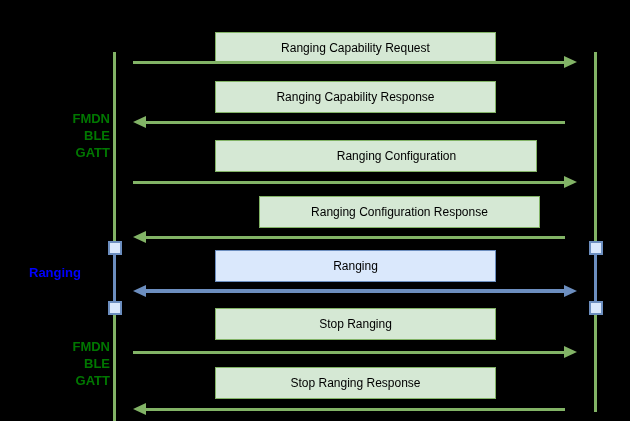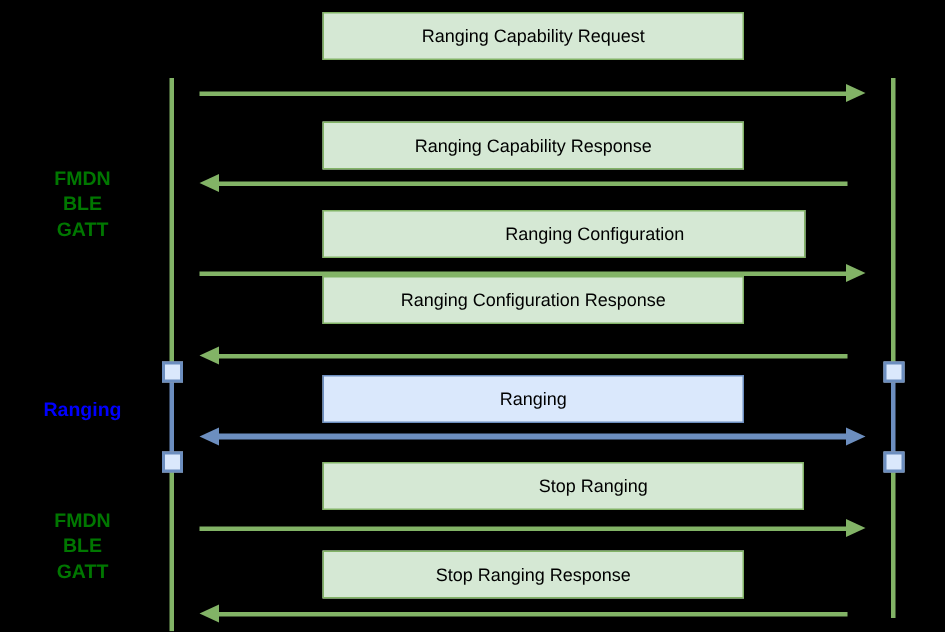--- a/index.html
+++ b/index.html
@@ -18,21 +18,21 @@
   
   .side-label {
     position: absolute;
     left: 0;
     width: 110px;
     text-align: center;
     font-size: 13px;
     font-weight: bold;
     line-height: 17px;
   }
-  .side-label.green { color: var(--label-green, #007700); }
+  .side-label.green { color: var(--label-green, #007700); text-align: right; }
   .side-label.blue  { color: var(--label-blue, #0000ff); }
   
   .lifeline-seg {
     position: absolute;
     width: 3px;
   }
   .lifeline-seg.green { background: var(--green-stroke, #82b366); }
   .lifeline-seg.blue  { background: var(--blue-stroke, #6c8ebf); }
   .activation-marker {
     position: absolute;
@@ -107,57 +107,57 @@
       <div class="side-label blue" style="top: 264px;">
         <div>Ranging</div>
       </div>
       <div class="side-label green" style="top: 338px;">
         <div>FMDN</div>
         <div>BLE</div>
         <div>GATT</div>
       </div>
     </div>
   <div>
-      <div class="msg-box green" style="top: 8px;">
+      <div class="msg-box green" style="top: 32px;">
         <span>Ranging Capability Request</span>
       </div>
       <div class="arrow green">
         <div class="arrow-line" style="left: 133px; width: 433px; top: 60.5px; height: 3px;"></div>
         <div class="arrow-head point-right" style="left: 564px; top: 56px;"></div>
       </div>
       <div class="msg-box green" style="top: 81px;">
         <span>Ranging Capability Response</span>
       </div>
       <div class="arrow green">
         <div class="arrow-line" style="left: 144px; width: 421px; top: 120.5px; height: 3px;"></div>
         <div class="arrow-head point-left" style="left: 133px; top: 116px;"></div>
       </div>
       <div class="msg-box green" style="top: 140px; padding-left: 41px;">
         <span>Ranging Configuration</span>
       </div>
       <div class="arrow green">
         <div class="arrow-line" style="left: 133px; width: 433px; top: 180.5px; height: 3px;"></div>
         <div class="arrow-head point-right" style="left: 564px; top: 176px;"></div>
       </div>
-      <div class="msg-box green" style="top: 184px;">
+      <div class="msg-box green" style="top: 196px; margin-left: 44px;">
         <span>Ranging Configuration Response</span>
       </div>
       <div class="arrow green">
         <div class="arrow-line" style="left: 144px; width: 421px; top: 235.5px; height: 3px;"></div>
         <div class="arrow-head point-left" style="left: 133px; top: 231px;"></div>
       </div>
       <div class="msg-box blue" style="top: 250px;">
         <span>Ranging</span>
       </div>
       <div class="arrow blue">
         <div class="arrow-line" style="left: 144px; width: 422px; top: 289px; height: 4px;"></div>
         <div class="arrow-head point-right" style="left: 564px; top: 285px;"></div>
         <div class="arrow-head point-left" style="left: 133px; top: 285px;"></div>
       </div>
-      <div class="msg-box green" style="top: 308px; padding-left: 40px;">
+      <div class="msg-box green" style="top: 308px;">
         <span>Stop Ranging</span>
       </div>
       <div class="arrow green">
         <div class="arrow-line" style="left: 133px; width: 433px; top: 350.5px; height: 3px;"></div>
         <div class="arrow-head point-right" style="left: 564px; top: 346px;"></div>
       </div>
       <div class="msg-box green" style="top: 367px;">
         <span>Stop Ranging Response</span>
       </div>
       <div class="arrow green">

